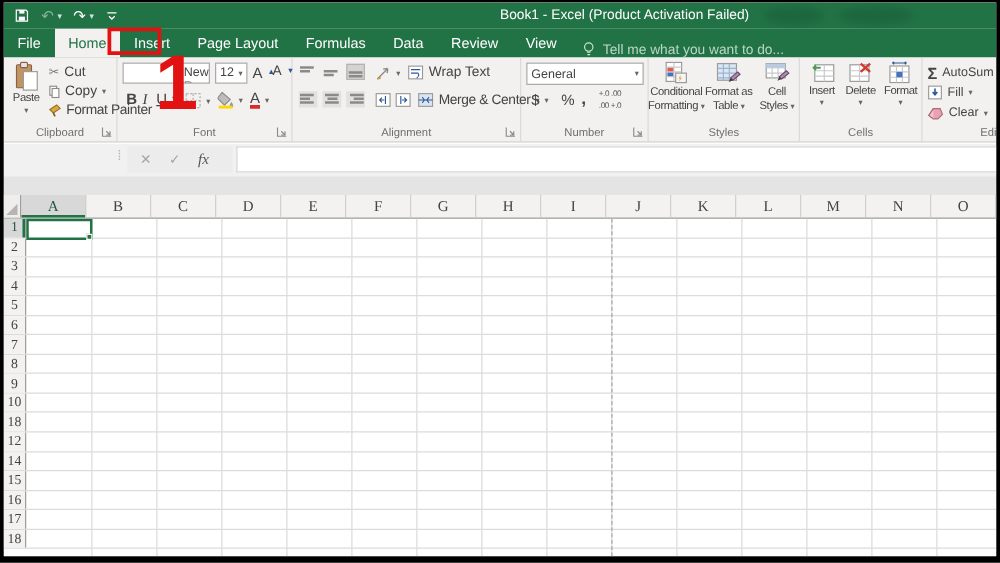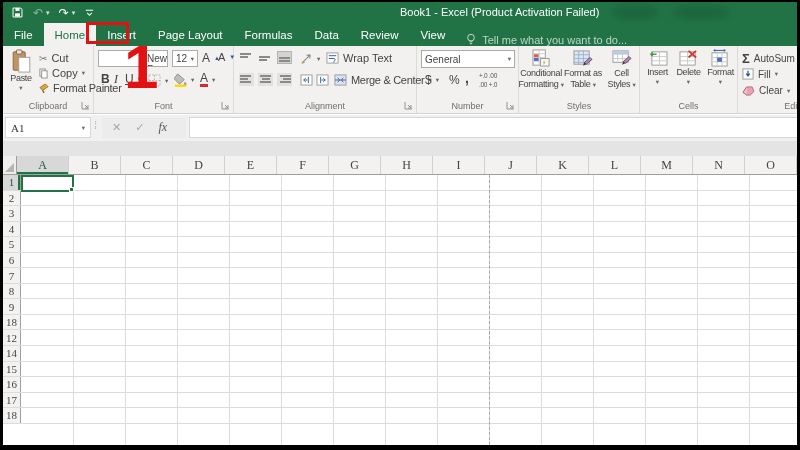--- a/index.html
+++ b/index.html
@@ -428,24 +428,20 @@
             <path d="M5 1L1 7l4 3" fill="#f2c4cd" stroke="#b06a7a"></path>
           </svg>
         <span class="rbtxt" style="font-size:10px;">Clear</span>
         <span class="caret">▾</span>
       </div>
       <div class="grp-label">Editing</div>
     </div>
   </div>
 
   <div class="fbar">
-    <div class="namebox">
-      <span>A1</span>
-      <span class="caret" style="margin-left:auto;">▾</span>
-    </div>
     <div class="splitter">⁞</div>
     <div class="fxstrip">
       <span class="d">✕</span>
       <span class="d">✓</span>
       <span class="fx">fx</span>
     </div>
     <div class="finput"></div>
   </div>
 
   <div class="band"></div>
@@ -493,20 +489,23 @@
         <div class="grow">
           <div class="rowh">7</div>
         </div>
         <div class="grow">
           <div class="rowh">8</div>
         </div>
         <div class="grow">
           <div class="rowh">9</div>
         </div>
         <div class="grow">
+          <div class="rowh">10</div>
+        </div>
+        <div class="grow">
           <div class="rowh">18</div>
         </div>
         <div class="grow">
           <div class="rowh">12</div>
         </div>
         <div class="grow">
           <div class="rowh">14</div>
         </div>
         <div class="grow">
           <div class="rowh">15</div>

